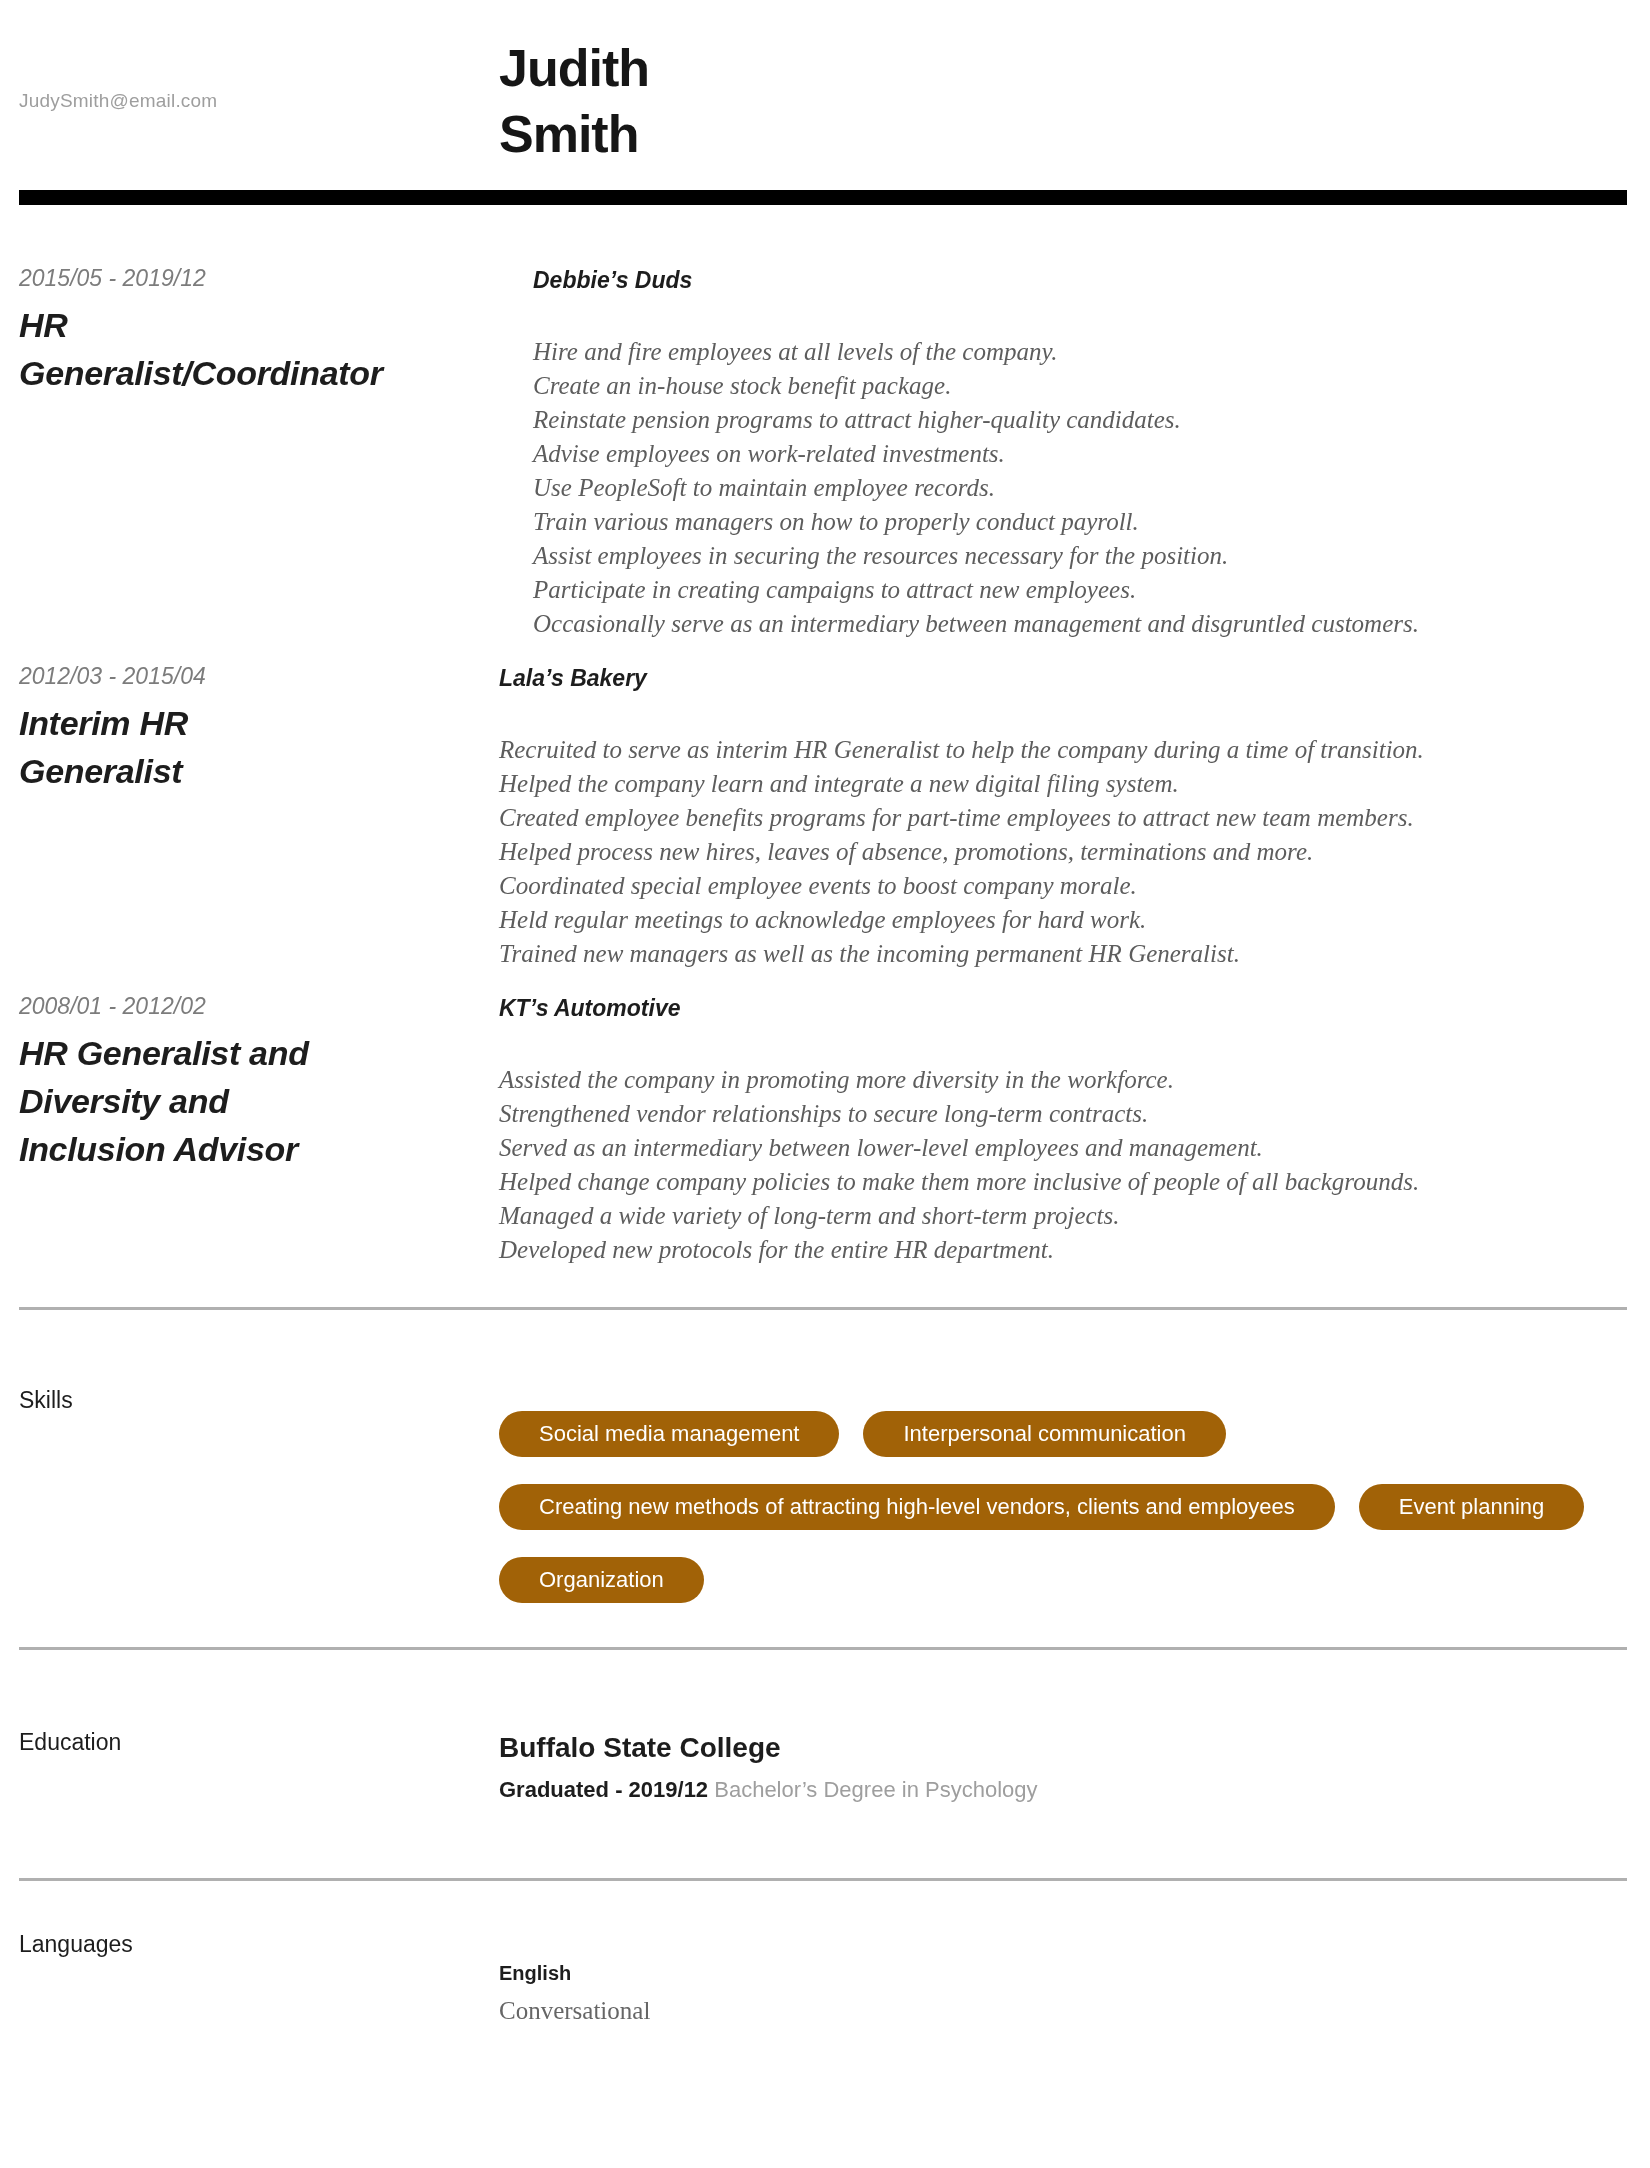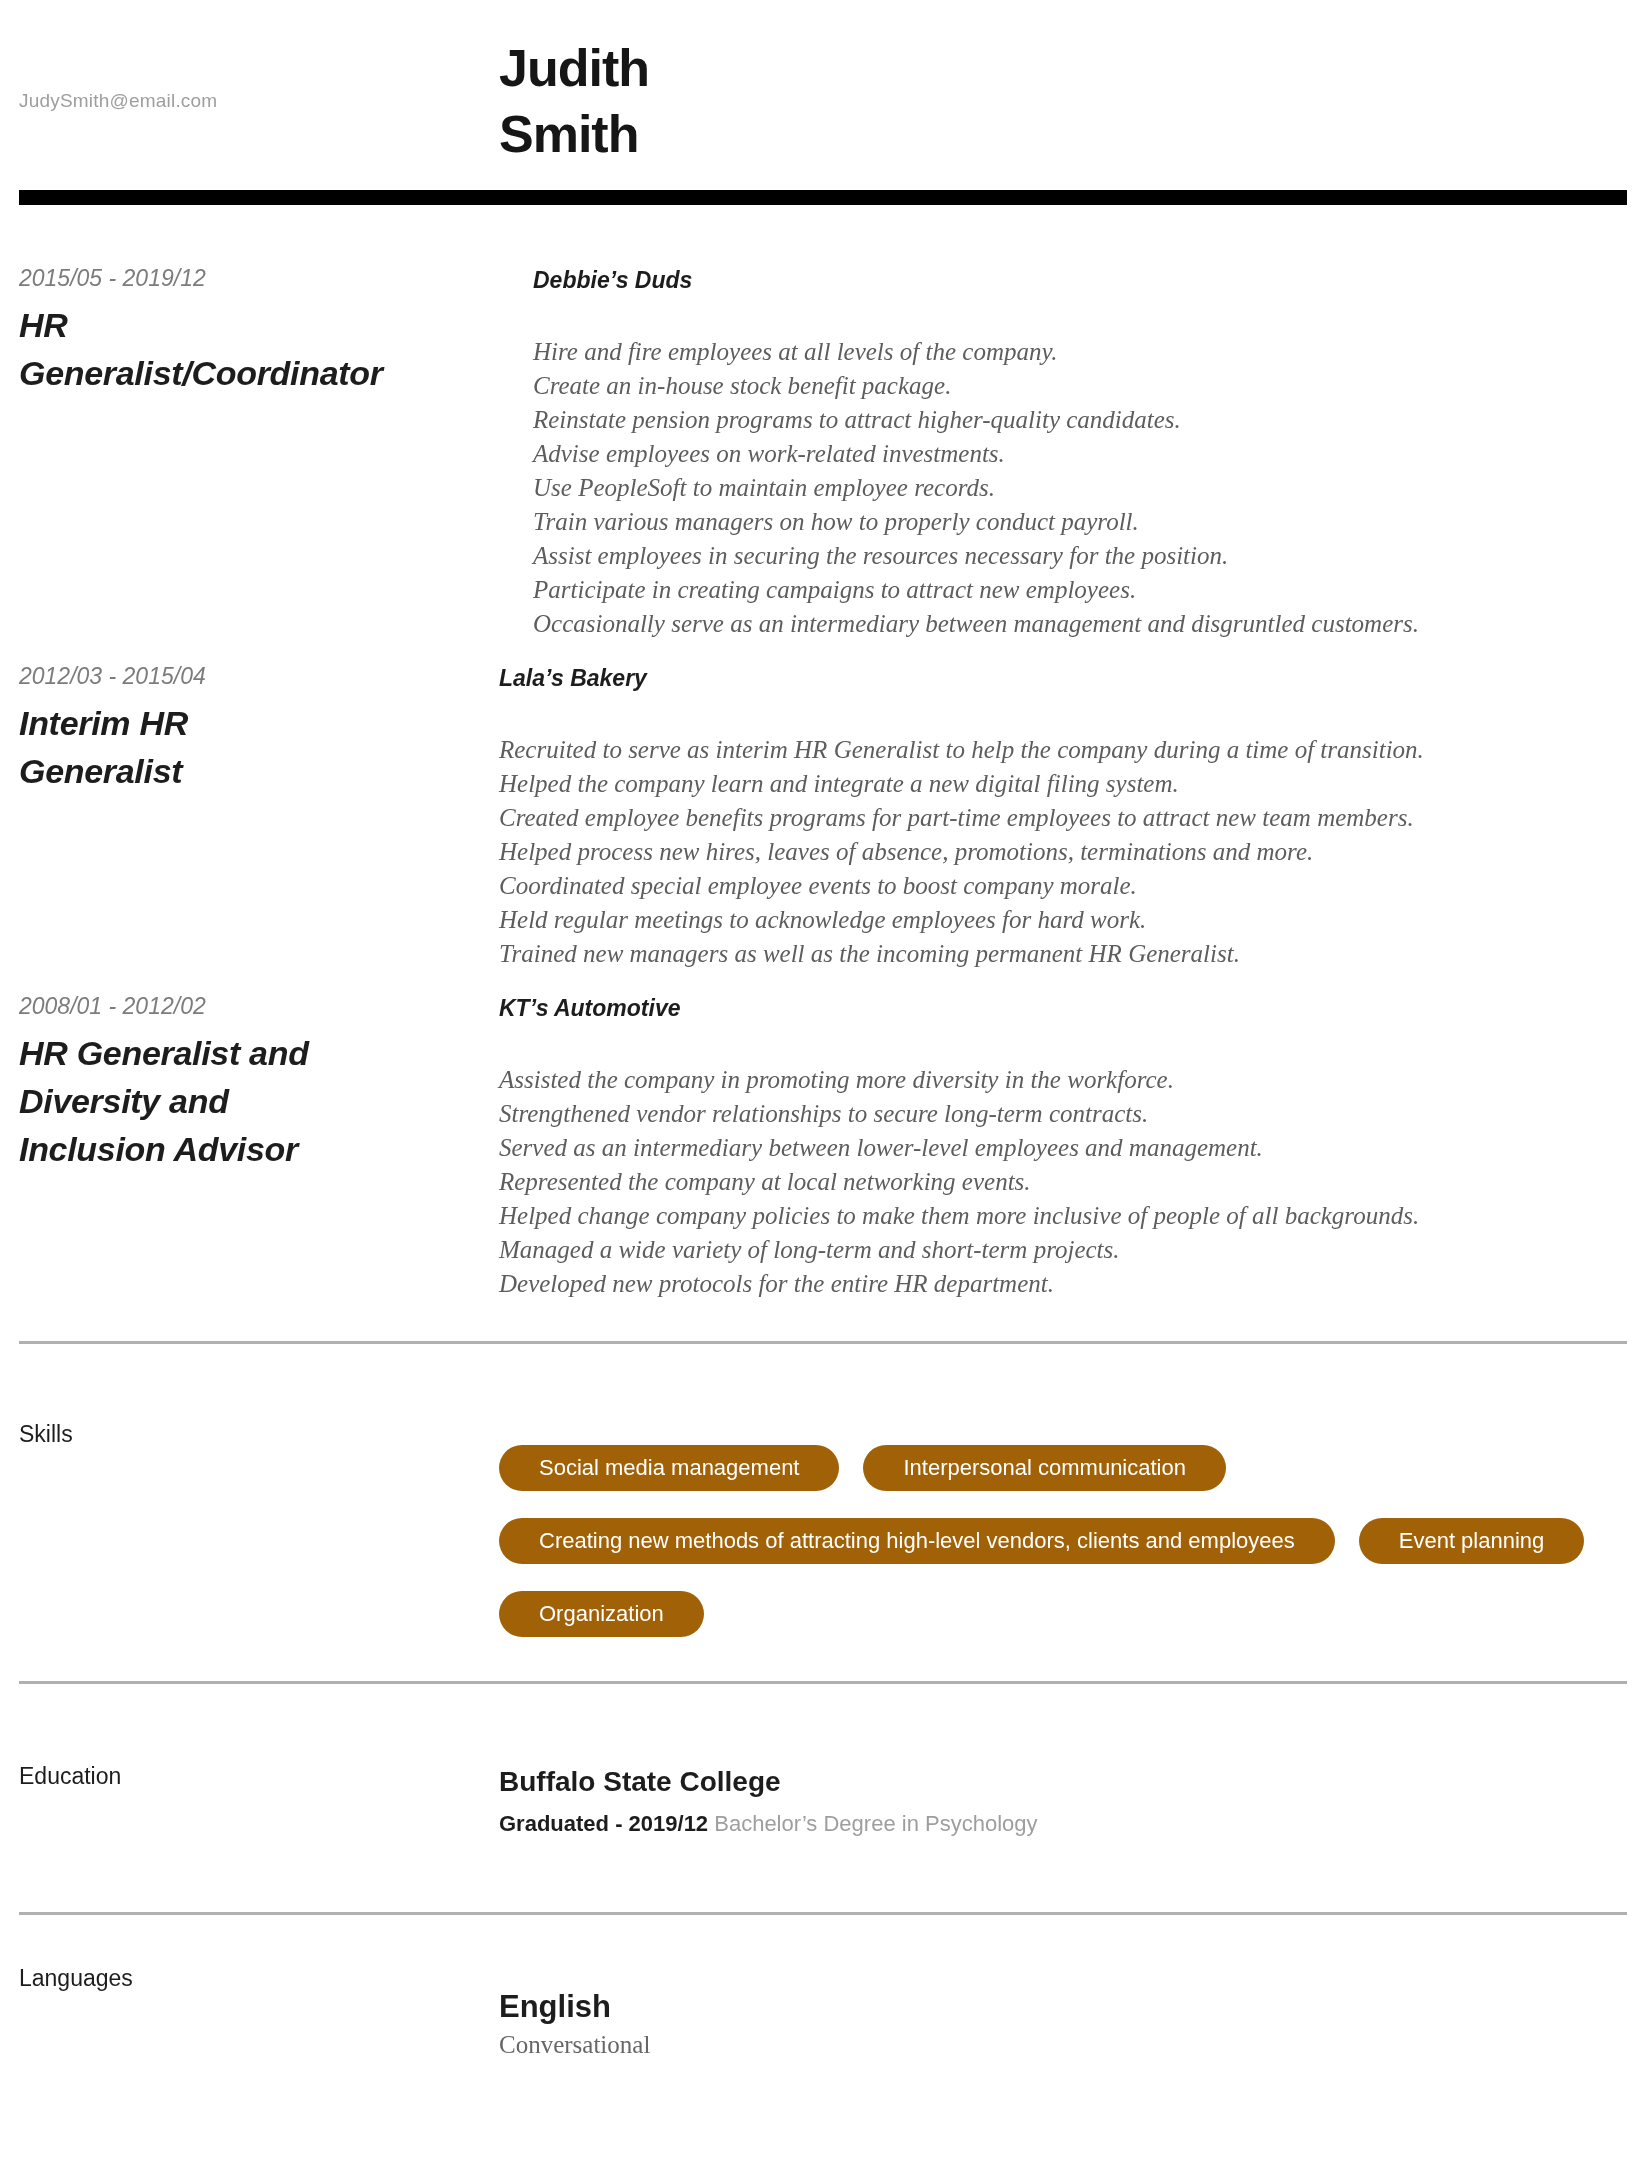--- a/index.html
+++ b/index.html
@@ -54,21 +54,21 @@
   
   .section-education { padding-top:79px; padding-bottom:73px; }
   .school { font-size:28px; font-weight:800; color:#1d1d1d; line-height:38px; }
   .grad-line { margin-top:8px; font-size:22px; line-height:30px; }
   .grad-date { font-weight:800; color:#1d1d1d; }
   .degree { color:#9e9e9e; }
 
   
   .section-languages { padding-top:50px; }
   .language-entry { margin-top:27px; }
-  .language-name { font-size:31px; font-weight:800; color:#1d1d1d; line-height:30px; }
+  .language-name { font-size:20px; font-weight:800; color:#1d1d1d; line-height:30px; }
   .language-level {
     font-family:"Liberation Serif", serif;
     font-size:25px; color:#666; margin-top:6px; line-height:34px;
   }
 </style>
 </head>
 <body>
 
 <div class="page">
 
@@ -129,21 +129,20 @@
       <div class="title">HR Generalist and
 Diversity and
 Inclusion Advisor</div>
     </div>
     <div class="job-right">
       <div class="company">KT’s Automotive</div>
       <div class="bullets">
             <div class="bullet">Assisted the company in promoting more diversity in the workforce.</div>
             <div class="bullet">Strengthened vendor relationships to secure long-term contracts.</div>
             <div class="bullet">Served as an intermediary between lower-level employees and management.</div>
-            <div class="bullet">Represented the company at local networking events.</div>
             <div class="bullet">Helped change company policies to make them more inclusive of people of all backgrounds.</div>
             <div class="bullet">Managed a wide variety of long-term and short-term projects.</div>
             <div class="bullet">Developed new protocols for the entire HR department.</div>
           </div>
     </div>
   </div>
 </main>
 
   <hr class="divider">
 

